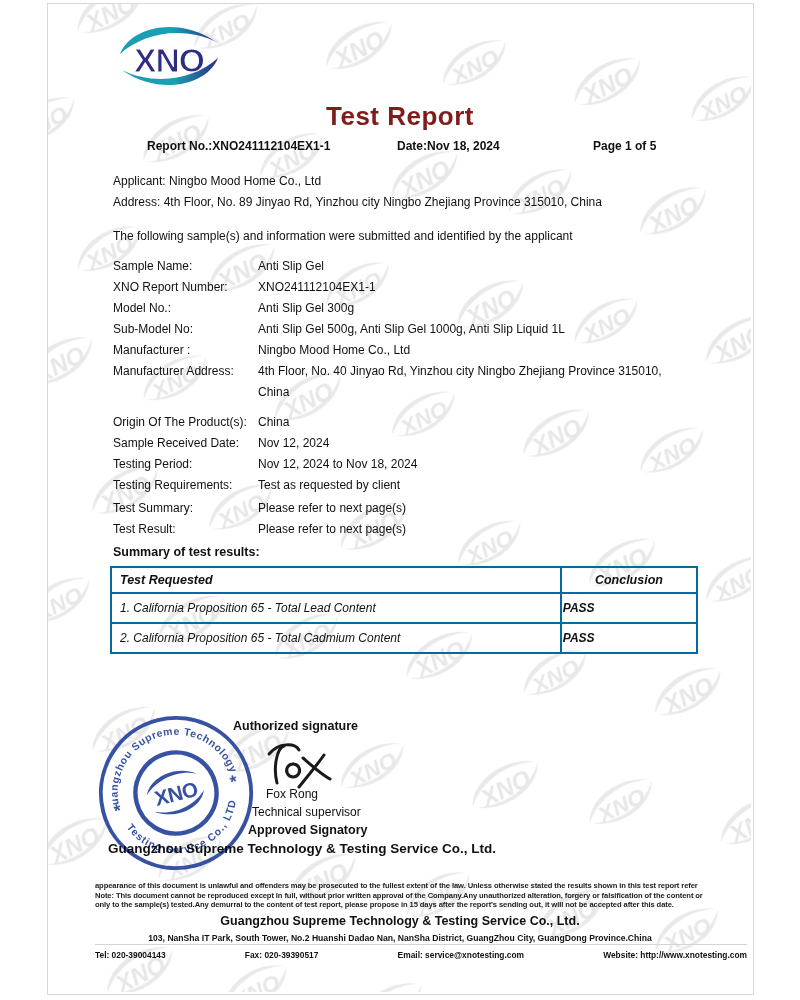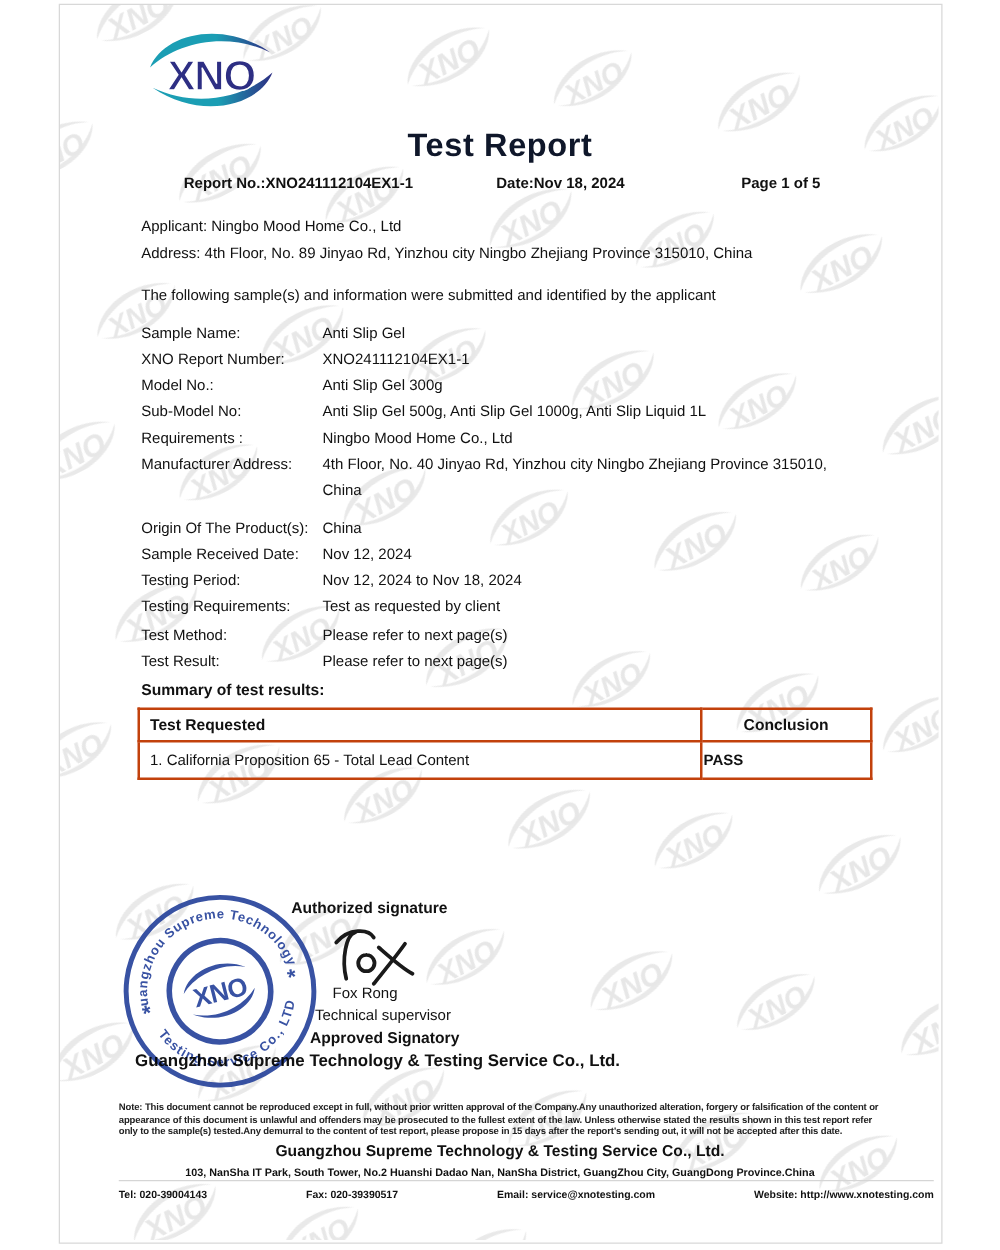--- a/index.html
+++ b/index.html
@@ -10,37 +10,37 @@
   }
   .page-border{
     position:absolute;left:47px;top:3px;width:705px;height:990px;
     border:1px solid #d8d8d8;background:#fff;z-index:0;
   }
   .wm-layer{position:absolute;left:48px;top:4px;width:703px;height:988px;z-index:0;pointer-events:none;}
   .content{position:absolute;inset:0;z-index:1;}
   .abs{position:absolute;}
   .logo-svg{position:absolute;left:118px;top:20px;width:102px;height:72px;}
   .title{position:absolute;left:0;top:101px;width:800px;text-align:center;
-    font-size:26px;font-weight:bold;letter-spacing:0.5px;color:#0f172a;}
+    font-size:26px;font-weight:bold;letter-spacing:0.5px;color:#7f1d1d;}
   .meta{font-size:12px;font-weight:bold;top:139px;}
   .meta.r1{left:113px;padding-left:34px;} .meta.r2{left:385px;padding-left:12px;} .meta.r3{left:593px;}
   .applicant-block{position:absolute;left:113px;top:171px;font-size:12px;line-height:21px;}
   .intro{position:absolute;left:113px;top:229px;font-size:12px;}
   .fields{position:absolute;left:113px;top:256px;width:585px;font-size:12px;}
   .field-row{display:flex;line-height:21px;}
   .field-row.gap-top{margin-top:9px;}
   .field-row.gap-sm{margin-top:2px;}
   .f-label{width:145px;flex:0 0 145px;}
   .f-value{width:435px;}
   .summary-heading{position:absolute;left:113px;top:545px;font-size:12.5px;font-weight:bold;}
   table.results{
     position:absolute;left:110px;top:566px;width:588px;
     border-collapse:collapse;font-size:12px;
   }
-  table.results th,table.results td{border:2px solid #c2410c;}
+  table.results th,table.results td{border:2px solid #0369a1;font-style:italic;}
   th.col-test{width:456px;text-align:left;padding:5px 8px;font-size:12.5px;}
   th.col-conc{width:130px;text-align:center;padding:5px 4px;font-size:12.5px;}
   td.cell-test{padding:7px 8px;font-weight:normal;}
   td.cell-conc{font-weight:bold;}
   .sig-auth{position:absolute;left:233px;top:719px;font-size:12.5px;font-weight:bold;}
   .sig-svg{position:absolute;left:256px;top:737px;width:84px;height:52px;}
   .sig-name{position:absolute;left:266px;top:787px;font-size:12px;}
   .sig-title{position:absolute;left:252px;top:805px;font-size:12px;}
   .sig-approved{position:absolute;left:248px;top:823px;font-size:12.5px;font-weight:bold;}
   .sig-company{position:absolute;left:108px;top:841px;font-size:13.5px;font-weight:bold;}
@@ -115,21 +115,21 @@
     </div>
     <div class="field-row">
       <span class="f-label">Model No.:</span>
       <span class="f-value">Anti Slip Gel 300g</span>
     </div>
     <div class="field-row">
       <span class="f-label">Sub-Model No:</span>
       <span class="f-value">Anti Slip Gel 500g, Anti Slip Gel 1000g, Anti Slip Liquid 1L</span>
     </div>
     <div class="field-row">
-      <span class="f-label">Requirements :</span>
+      <span class="f-label">Manufacturer :</span>
       <span class="f-value">Ningbo Mood Home Co., Ltd</span>
     </div>
     <div class="field-row">
       <span class="f-label">Manufacturer Address:</span>
       <span class="f-value">4th Floor, No. 40 Jinyao Rd, Yinzhou city Ningbo Zhejiang Province 315010, China</span>
     </div>
     <div class="field-row gap-top">
       <span class="f-label">Origin Of The Product(s):</span>
       <span class="f-value">China</span>
     </div>
@@ -139,38 +139,42 @@
     </div>
     <div class="field-row">
       <span class="f-label">Testing Period:</span>
       <span class="f-value">Nov 12, 2024 to Nov 18, 2024</span>
     </div>
     <div class="field-row">
       <span class="f-label">Testing Requirements:</span>
       <span class="f-value">Test as requested by client</span>
     </div>
     <div class="field-row gap-sm">
-      <span class="f-label">Test Method:</span>
+      <span class="f-label">Test Summary:</span>
       <span class="f-value">Please refer to next page(s)</span>
     </div>
     <div class="field-row">
       <span class="f-label">Test Result:</span>
       <span class="f-value">Please refer to next page(s)</span>
     </div>
   </div>
 
   <div class="summary-heading">Summary of test results:</div>
   <table class="results">
     <tbody>
         <tr>
       <th class="col-test">Test Requested</th>
       <th class="col-conc">Conclusion</th>
     </tr>
     <tr>
       <td class="cell-test">1.  California Proposition 65 - Total Lead Content</td>
+      <td class="cell-conc">PASS</td>
+    </tr>
+    <tr>
+      <td class="cell-test">2.  California Proposition 65 - Total Cadmium Content</td>
       <td class="cell-conc">PASS</td>
     </tr>
   </tbody>
     </table>
 
   <div class="sig-auth">Authorized signature</div>
   <svg class="sig-svg" viewBox="0 0 84 52" xmlns="http://www.w3.org/2000/svg">
     <g fill="none" stroke="#1a1a1a" stroke-width="3" stroke-linecap="round">
       <path d="M28,9 C21,11 17,30 21,46"></path>
       <path d="M13,17 C23,5 39,6 43,13"></path>
@@ -200,22 +204,22 @@
     <text x="20" y="94" font-size="18" font-weight="bold" fill="#27439b" font-family="Liberation Sans, DejaVu Sans, sans-serif">*</text>
     <text x="141" y="94" font-size="18" font-weight="bold" fill="#27439b" font-family="Liberation Sans, DejaVu Sans, sans-serif">*</text>
     <g>
       <path d="M56,80 C63,64 90,57 110,71 C91,62 68,68 56,80 Z" fill="#27439b"></path>
       <path d="M113,89 C107,105 80,112 59,98 C79,107 101,101 113,89 Z" fill="#27439b"></path>
       <text x="85" y="93" text-anchor="middle" font-family="Liberation Sans, DejaVu Sans, sans-serif" font-size="21" font-weight="bold" fill="#27439b" letter-spacing="-0.5">XNO</text>
     </g>
   </svg>
 
   <div class="note-block">
+    <div class="note-line">appearance of this document is unlawful and offenders may be prosecuted to the fullest extent of the law. Unless otherwise stated the results shown in this test report refer</div>
     <div class="note-line">Note: This document cannot be reproduced except in full, without prior written approval of the Company.Any unauthorized alteration, forgery or falsification of the content or</div>
-    <div class="note-line">appearance of this document is unlawful and offenders may be prosecuted to the fullest extent of the law. Unless otherwise stated the results shown in this test report refer</div>
     <div class="note-line">only to the sample(s) tested.Any demurral to the content of test report, please propose in 15 days after the report's sending out, it will not be accepted after this date.</div>
   </div>
   <div class="foot-company">Guangzhou Supreme Technology &amp; Testing Service Co., Ltd.</div>
   <div class="foot-address">103, NanSha IT Park, South Tower, No.2 Huanshi Dadao Nan, NanSha District, GuangZhou City, GuangDong Province.China</div>
   <div class="contact-row">
     <span>Tel: 020-39004143</span>
     <span>Fax: 020-39390517</span>
     <span>Email: service@xnotesting.com</span>
     <span>Website: http://www.xnotesting.com</span>
   </div>

